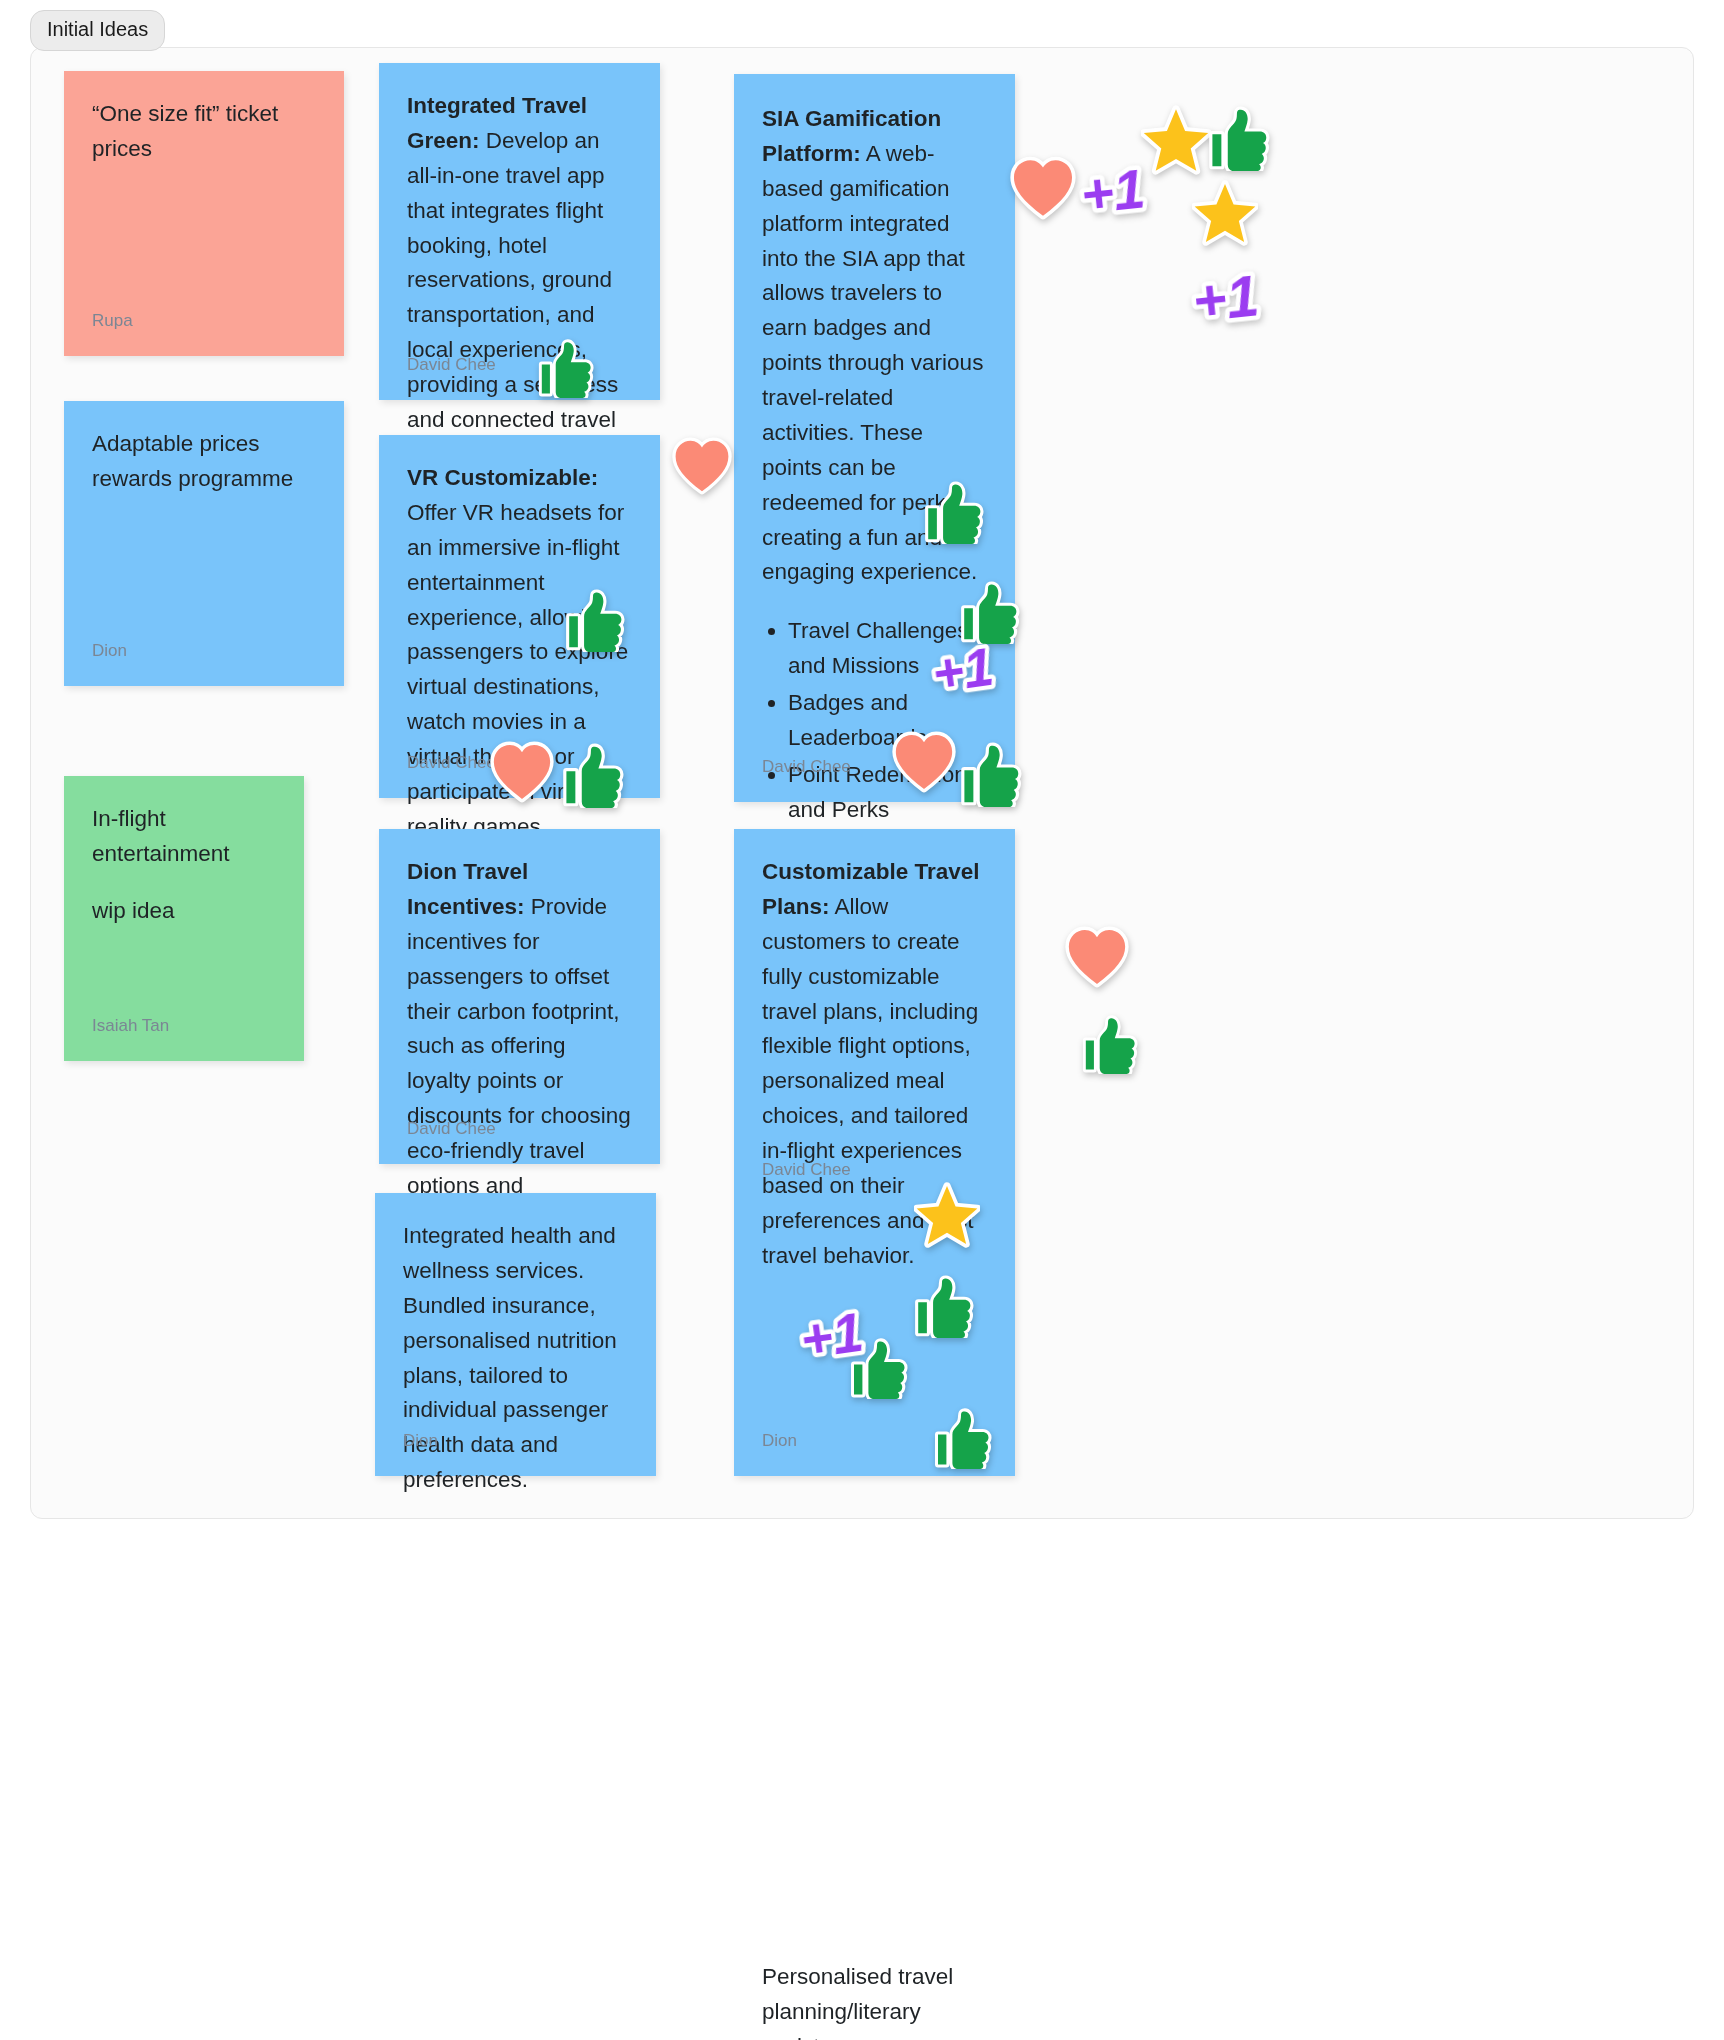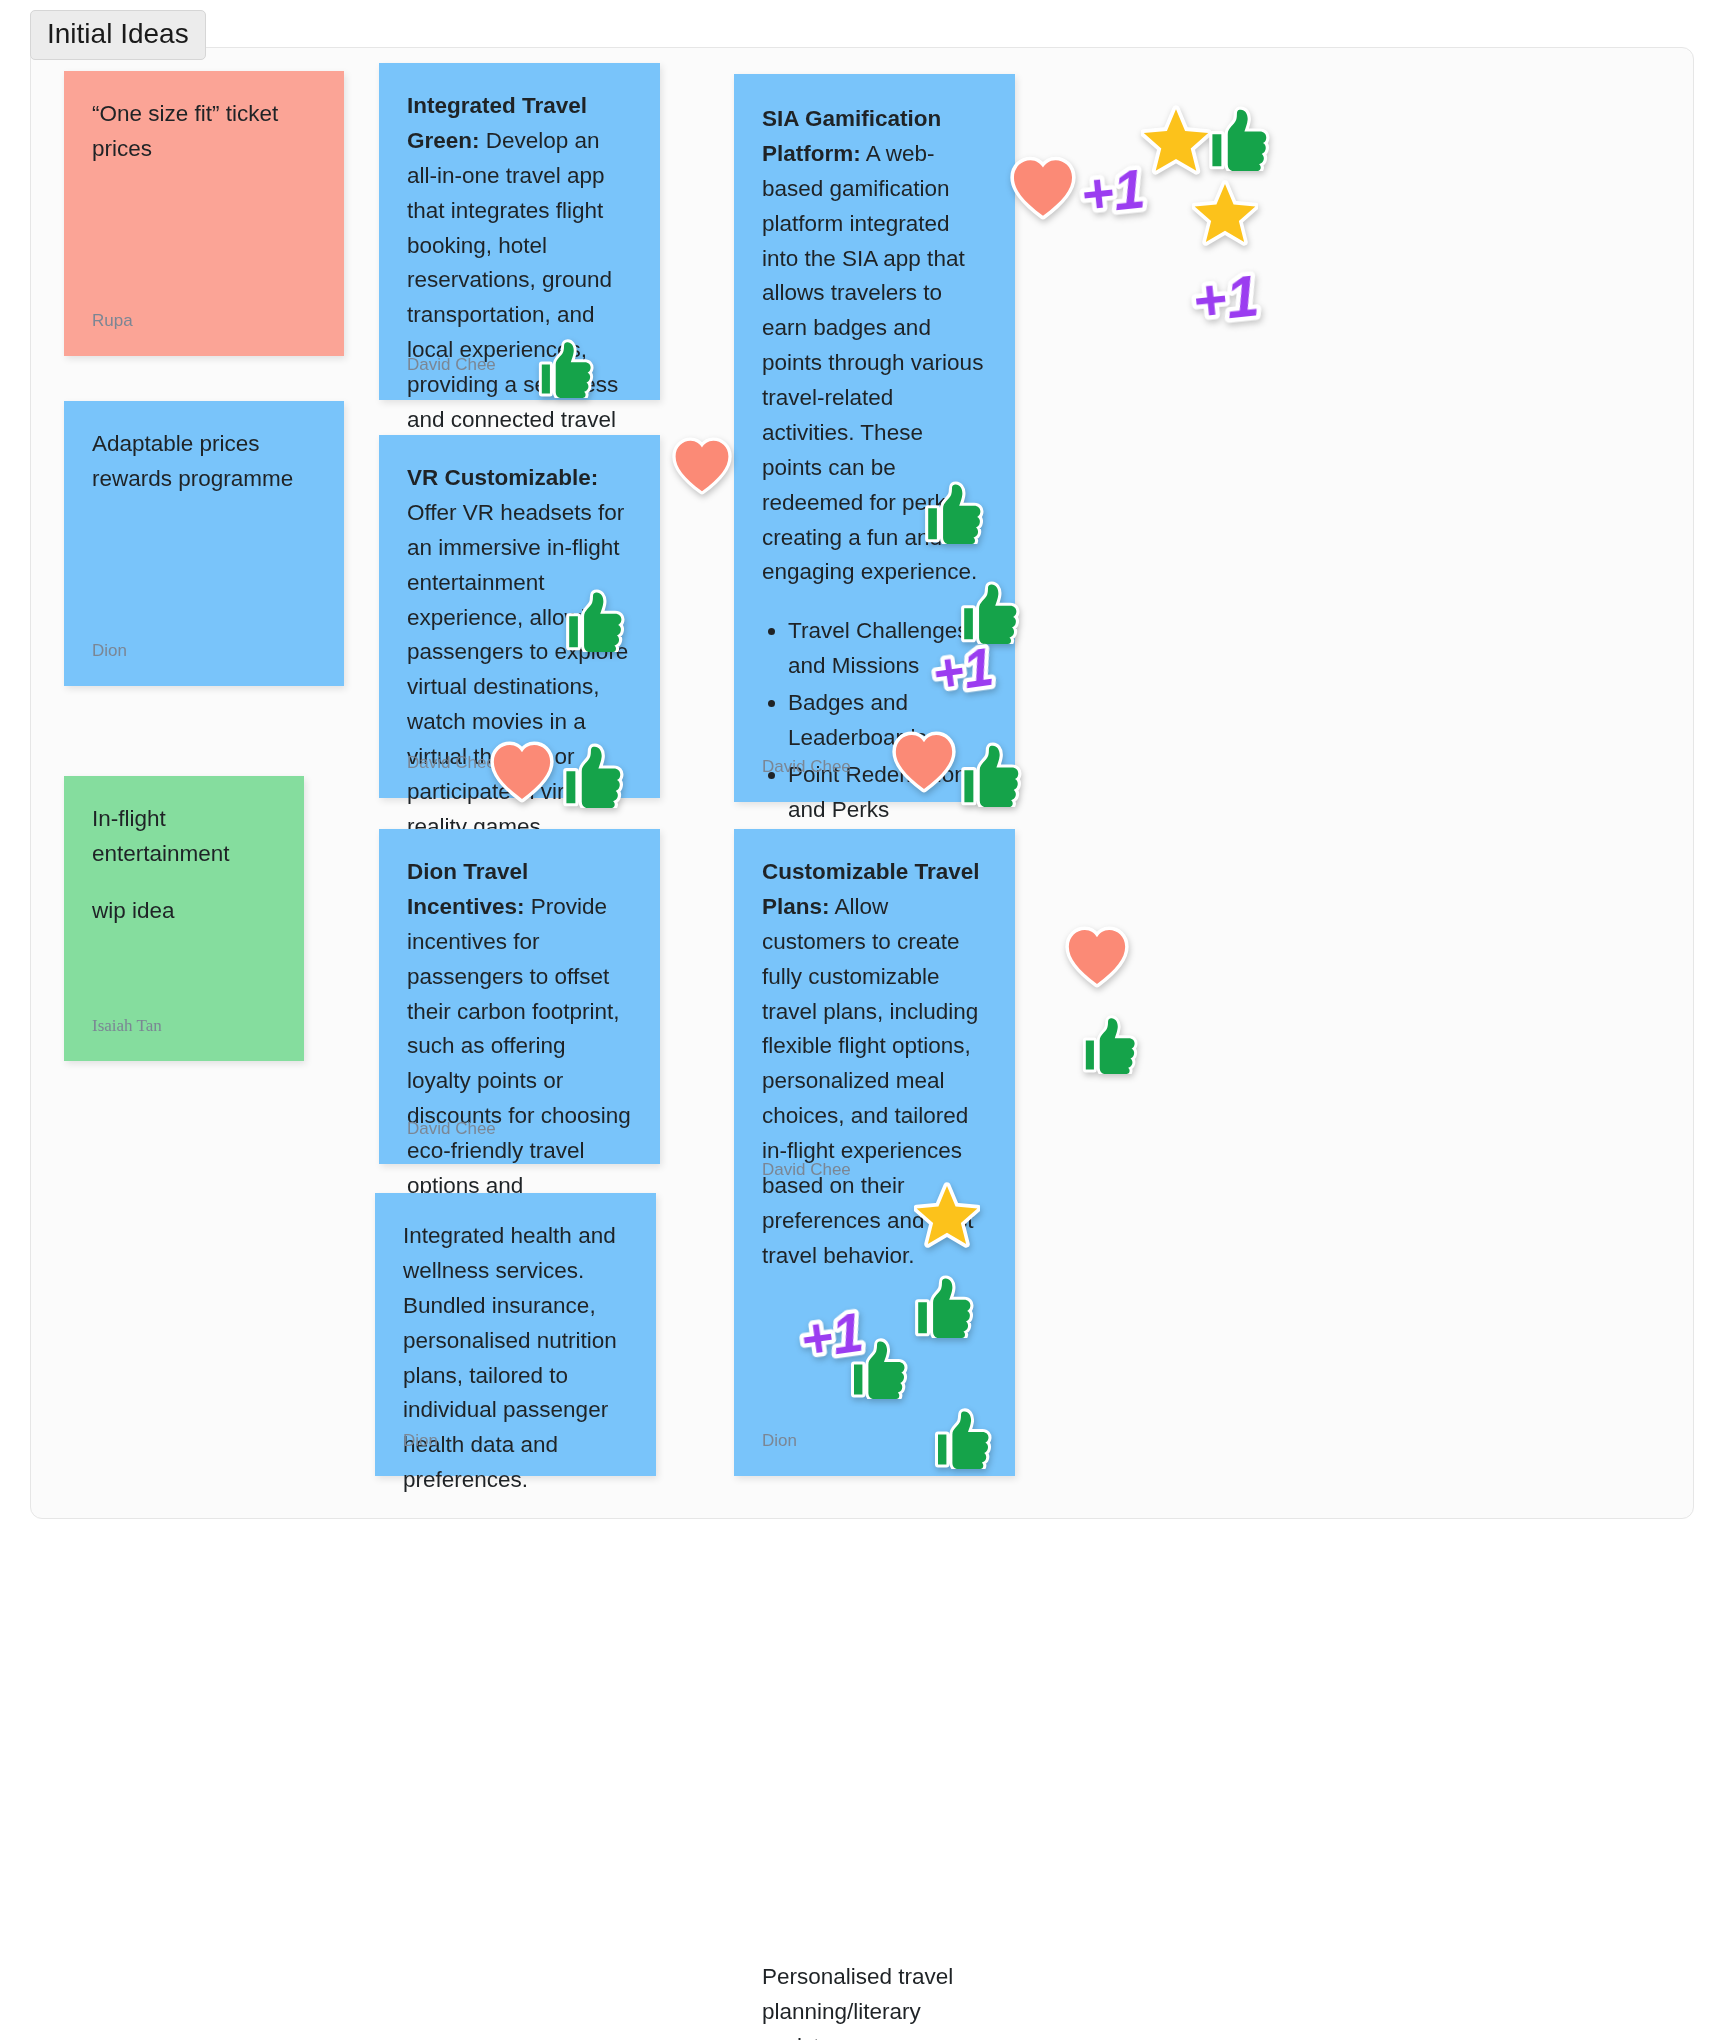--- a/index.html
+++ b/index.html
@@ -11,23 +11,23 @@
     -webkit-font-smoothing: antialiased;
   }
   .board-wrap { position: relative; width: 1724px; height: 2040px; }
 
   
   .frame-label {
     position: absolute;
     left: 30px; top: 10px;
     background: #ececec;
     border: 1px solid #d6d6d6;
-    border-radius: 5px;
+    border-radius: 14px;
     padding: 7px 16px 9px 16px;
-    font-size: 28px;
+    font-size: 20px;
     color: #1a1a1a;
     line-height: 1.15;
     z-index: 30;
     white-space: nowrap;
   }
 
   
   .frame {
     position: absolute;
     left: 30px; top: 47px;
@@ -80,21 +80,21 @@
   </div>
 
   <div class="note c-blue" style="left:64px; top:401px; width:280px; height:285px;">
     <div class="body">Adaptable prices rewards programme</div>
     <div class="author" style="bottom:22px;">Dion</div>
   </div>
 
   <div class="note c-green" style="left:64px; top:740px; width:240px; height:285px;margin-top:36px;">
     <div class="body">In-flight entertainment</div>
     <div class="body" style="margin-top:22px;">wip idea</div>
-    <div class="author" style="bottom:22px;font-family:Liberation Serif, serif;">Isaiah Tan</div>
+    <div class="author" style="bottom:22px;">Isaiah Tan</div>
   </div>
 
   <div class="note c-blue" style="left:379px; top:63px; width:281px; height:337px;">
     <div class="body">
       <b>Integrated Travel Green:</b><span> Develop an all-in-one travel app that integrates flight booking, hotel reservations, ground transportation, and local experiences, providing a seamless and connected travel journey.</span>
     </div>
     <div class="author" style="bottom:22px;">David Chee</div>
   </div>
 
   <div class="note c-blue" style="left:379px; top:435px; width:281px; height:363px;">

